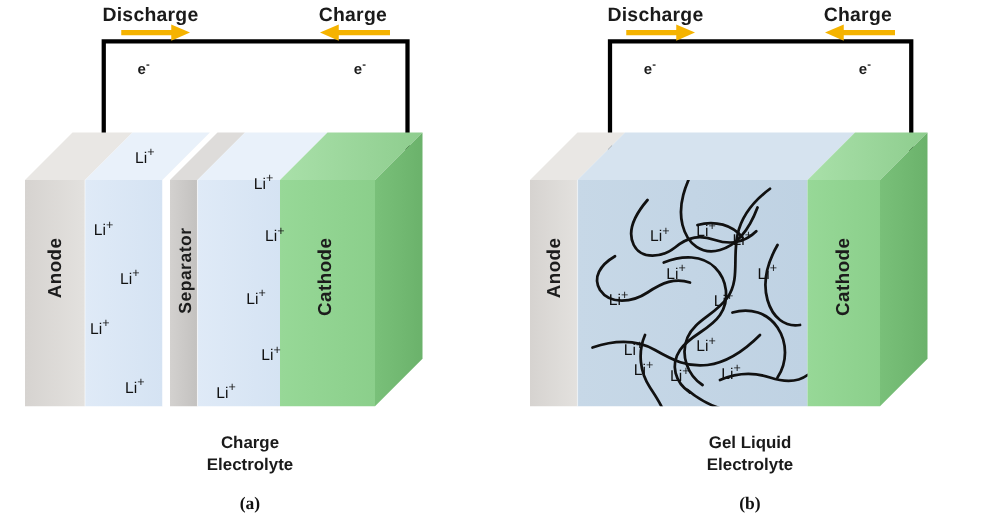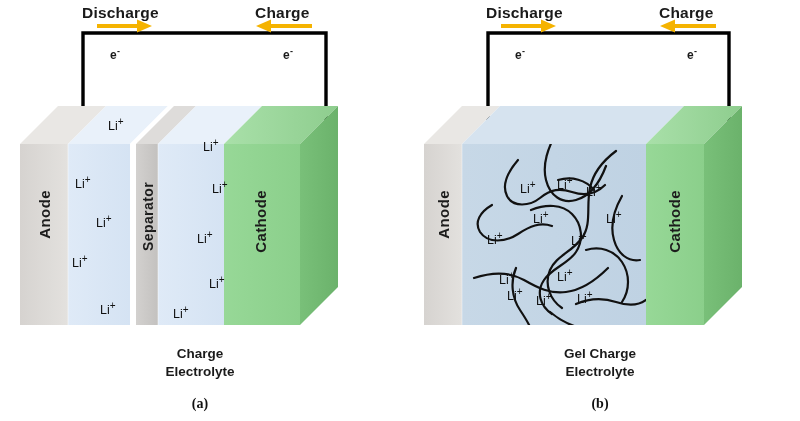--- a/index.html
+++ b/index.html
@@ -347,19 +347,19 @@
       <span>Li</span><sup>+</sup>
     </div>
     <div class="li" style="left:136px; top:294px;">
       <span>Li</span><sup>+</sup>
     </div>
     <div class="li" style="left:177px; top:292px;">
       <span>Li</span><sup>+</sup>
     </div>
 
     <div class="caption" style="top:345px;">
-      <div>Gel Charge</div>
+      <div>Gel Liquid</div>
       <div>Electrolyte</div>
     </div>
     <div class="subcaption" style="top:396px;">(b)</div>
   </div>
 
 </div>
 
 </body></html>

